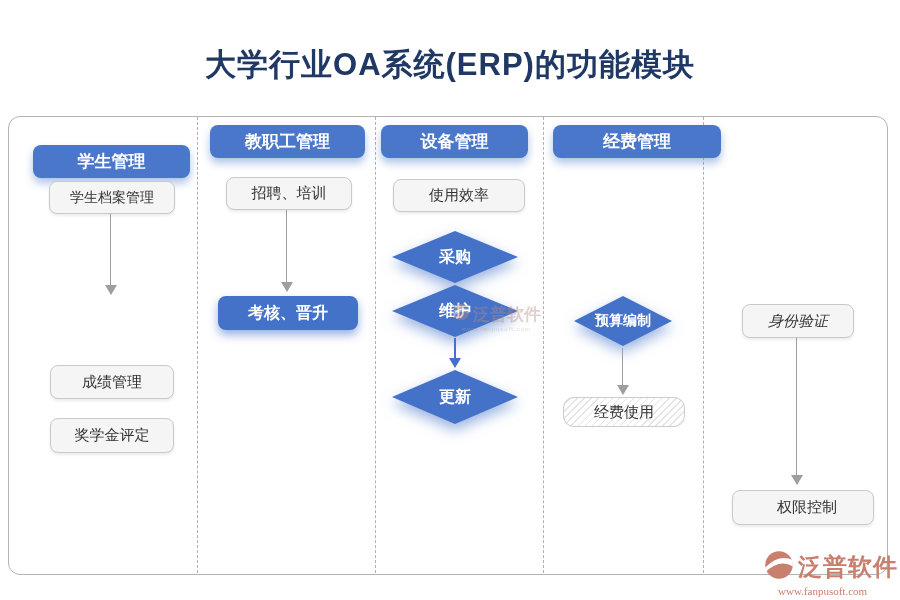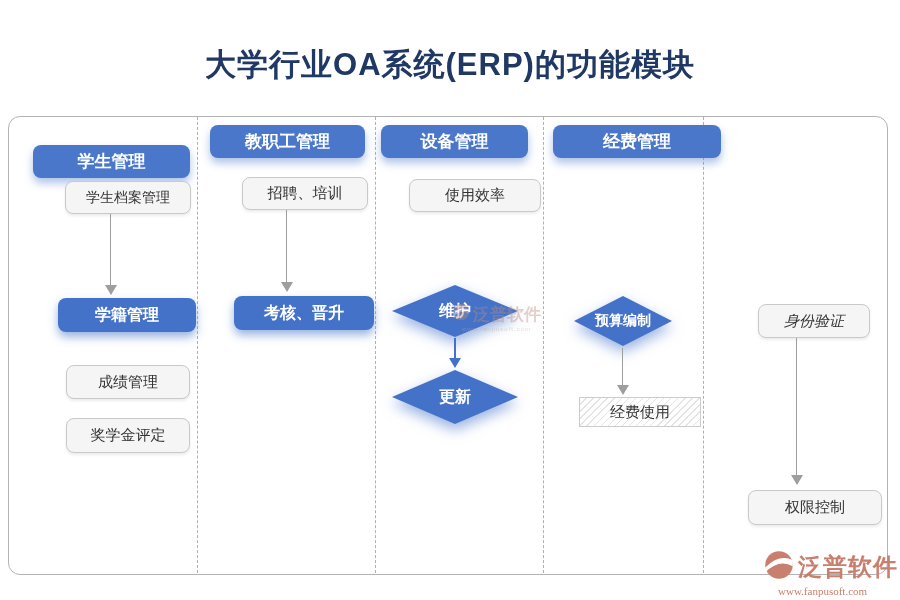--- a/index.html
+++ b/index.html
@@ -16,27 +16,27 @@
         border-left:1px dashed #b0b0b0;}
 
   .hdr{position:absolute;height:33px;background:#4a77c9;border-radius:8px;
        color:#ffffff;font-weight:bold;font-size:17px;display:flex;
        align-items:center;justify-content:center;
        box-shadow:0 5px 9px rgba(74,119,201,0.45);}
 
   .node{position:absolute;background:#f5f5f5;border:1px solid #c9c9c9;
         border-radius:8px;color:#333333;font-size:15px;display:flex;
         align-items:center;justify-content:center;
-        box-shadow:0 2px 3px rgba(0,0,0,0.08);margin-left:16px;}
+        box-shadow:0 2px 3px rgba(0,0,0,0.08);}
 
   .node.blue{background:#4472c8;border:none;color:#ffffff;font-weight:bold;
         font-size:16px;box-shadow:0 5px 10px rgba(68,114,200,0.55);}
 
   .node.hatch{background:repeating-linear-gradient(135deg,#ffffff 0px,#ffffff 4px,#e4e4e4 4px,#e4e4e4 5px);
-        border:1px solid #cccccc;border-radius:0;box-shadow:none;}
+        border:1px solid #cccccc;border-radius:11px;box-shadow:none;}
 
   .dwrap{position:absolute;filter:drop-shadow(0 6px 7px rgba(68,114,200,0.55));}
   .diamond{width:100%;height:100%;background:#4472c8;
         clip-path:polygon(50% 0,100% 50%,50% 100%,0 50%);
         display:flex;align-items:center;justify-content:center;
         color:#ffffff;font-weight:bold;font-size:16px;}
 
   .arrow{position:absolute;width:0;border-left:1.5px solid #9e9e9e;}
   .arrow::after{content:'';position:absolute;left:-6.5px;bottom:-9px;
         border:6px solid transparent;border-bottom:none;
@@ -72,46 +72,48 @@
   <div class="vsep" style="left:543px;"></div>
   <div class="vsep" style="left:703px;"></div>
 
   <div class="hdr" style="left:33px;top:125px;width:157px;margin-top:20px;">学生管理</div>
   <div class="hdr" style="left:210px;top:125px;width:155px;">教职工管理</div>
   <div class="hdr" style="left:381px;top:125px;width:147px;">设备管理</div>
   <div class="hdr" style="left:553px;top:125px;width:168px;">经费管理</div>
 
   <div class="node" style="left:49px;top:181px;width:124px;height:31px;font-size:14px;">学生档案管理</div>
   <div class="arrow" style="left:110px;top:214px;height:72px;"></div>
-  <div class="node blue" style="left:42px;top:298px;width:138px;height:34px;">学籍管理</div>
   <div class="node" style="left:50px;top:365px;width:122px;height:32px;">成绩管理</div>
   <div class="node" style="left:50px;top:418px;width:122px;height:33px;">奖学金评定</div>
 
   <div class="node" style="left:226px;top:177px;width:124px;height:31px;">招聘、培训</div>
   <div class="arrow" style="left:286px;top:210px;height:73px;"></div>
   <div class="node blue" style="left:218px;top:296px;width:140px;height:34px;">考核、晋升</div>
 
   <div class="node" style="left:393px;top:179px;width:130px;height:31px;">使用效率</div>
+  <div class="dwrap" style="left:392px;top:231px;width:126px;height:52px;">
+    <div class="diamond">采购</div>
+  </div>
   <div class="dwrap" style="left:392px;top:285px;width:126px;height:52px;">
     <div class="diamond">维护</div>
   </div>
   <div class="arrow blue" style="left:454px;top:338px;height:21px;"></div>
   <div class="dwrap" style="left:392px;top:370px;width:126px;height:54px;">
     <div class="diamond">更新</div>
   </div>
 
   <div class="dwrap" style="left:574px;top:296px;width:98px;height:50px;">
     <div class="diamond" style="font-size:14px;">预算编制</div>
   </div>
   <div class="arrow" style="left:622px;top:348px;height:38px;"></div>
   <div class="node hatch" style="left:563px;top:397px;width:120px;height:28px;">经费使用</div>
 
   <div class="node" style="left:742px;top:304px;width:110px;height:32px;font-style:italic;">身份验证</div>
   <div class="arrow" style="left:796px;top:338px;height:138px;"></div>
-  <div class="node" style="left:732px;top:490px;width:132px;height:33px;">权限控制</div>
+  <div class="node" style="left:732px;top:490px;width:132px;height:33px;padding-left:8px;">权限控制</div>
 
   <div class="center-wm">
     <div class="row">
       <span class="fp-icon">
         <svg width="18" height="18" viewBox="0 0 24 24">
           <circle cx="12" cy="12" r="11" fill="#b98c80"></circle>
           <path d="M2 14 Q12 4 23 9 L23 14 Q12 8 2 18 Z" fill="#ffffff"></path>
         </svg>
       </span>
       <span>泛普软件</span>

